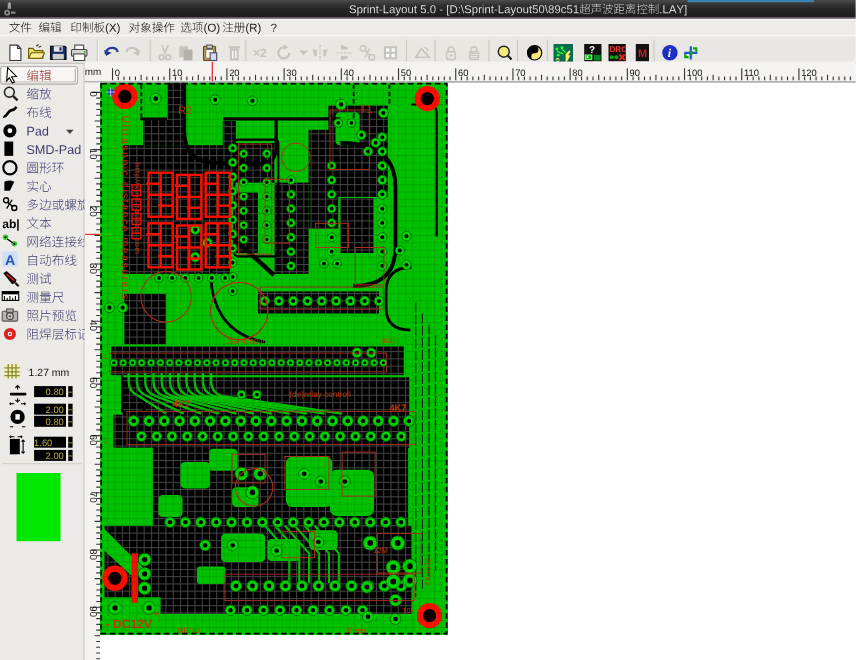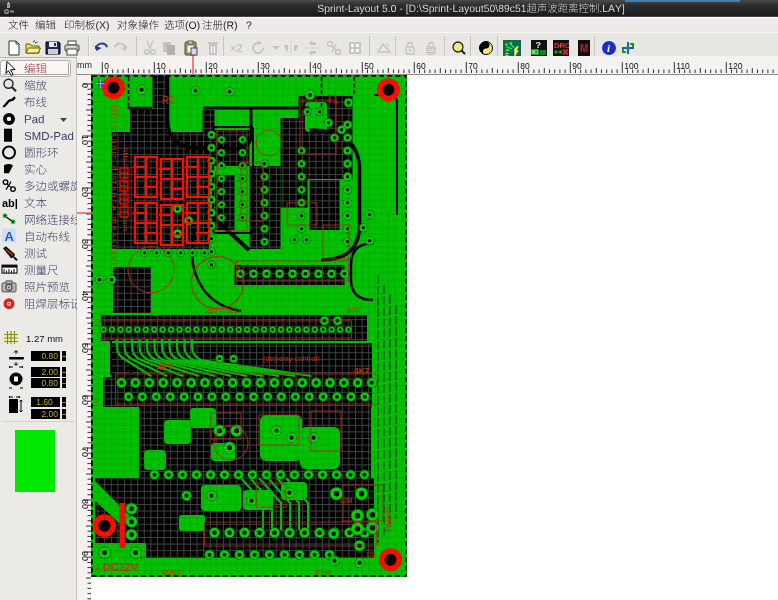--- a/index.html
+++ b/index.html
@@ -284,21 +284,21 @@
     </svg>
     <div class="abs" style="left:31px;top:351px;width:29px;height:10px;background:#000;color:#b8aa40;font-size:8.5px;line-height:10px;text-align:right;padding-right:2px;font-family:'Liberation Sans';">0.80</div>
     <div class="abs" style="left:62px;top:351px;width:4px;height:10px;background:#000;"></div>
     <div class="abs" style="left:62px;top:355.5px;width:4px;height:1px;background:#887f40"></div>
     <div class="abs" style="left:31px;top:367px;width:29px;height:10px;background:#000;color:#b8aa40;font-size:8.5px;line-height:10px;text-align:right;padding-right:2px;font-family:'Liberation Sans';">2.00</div>
     <div class="abs" style="left:62px;top:367px;width:4px;height:10px;background:#000;"></div>
     <div class="abs" style="left:62px;top:371.5px;width:4px;height:1px;background:#887f40"></div>
     <div class="abs" style="left:31px;top:378px;width:29px;height:10px;background:#000;color:#b8aa40;font-size:8.5px;line-height:10px;text-align:right;padding-right:2px;font-family:'Liberation Sans';">0.80</div>
     <div class="abs" style="left:62px;top:378px;width:4px;height:10px;background:#000;"></div>
     <div class="abs" style="left:62px;top:382.5px;width:4px;height:1px;background:#887f40"></div>
-    <div class="abs" style="left:31px;top:397px;width:29px;height:10px;background:#000;color:#b8aa40;font-size:8.5px;line-height:10px;text-align:center;padding-right:2px;font-family:'Liberation Sans';">1.60</div>
+    <div class="abs" style="left:31px;top:397px;width:29px;height:10px;background:#000;color:#b8aa40;font-size:8.5px;line-height:10px;text-align:left;padding-right:2px;font-family:'Liberation Sans';">1.60</div>
     <div class="abs" style="left:62px;top:397px;width:4px;height:10px;background:#000;"></div>
     <div class="abs" style="left:62px;top:401.5px;width:4px;height:1px;background:#887f40"></div>
     <div class="abs" style="left:31px;top:409px;width:29px;height:10px;background:#000;color:#b8aa40;font-size:8.5px;line-height:10px;text-align:right;padding-right:2px;font-family:'Liberation Sans';">2.00</div>
     <div class="abs" style="left:62px;top:409px;width:4px;height:10px;background:#000;"></div>
     <div class="abs" style="left:62px;top:413.5px;width:4px;height:1px;background:#887f40"></div>
     <div class="abs" style="left:2px;top:421px;width:72px;height:1px;background:#d5d2cd"></div>
     <div class="abs" style="left:15px;top:430px;width:40px;height:62px;background:#00e800"></div>
     <div class="abs" style="left:77px;top:56px;width:701px;height:19px;background:#f4f3f2;border-bottom:1px solid #8a8a8a"></div>
     <div class="abs" style="left:77px;top:75px;width:14px;height:525px;background:#f4f3f2"></div>
     <div class="abs" style="left:77px;top:60px;width:26px;height:12px;font-size:9px;color:#222;font-family:'Liberation Sans'">mm</div>

